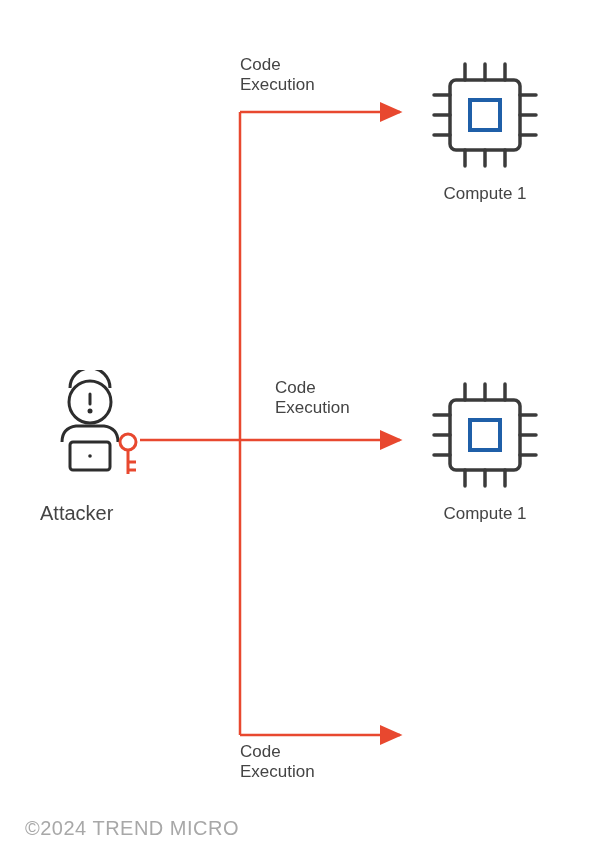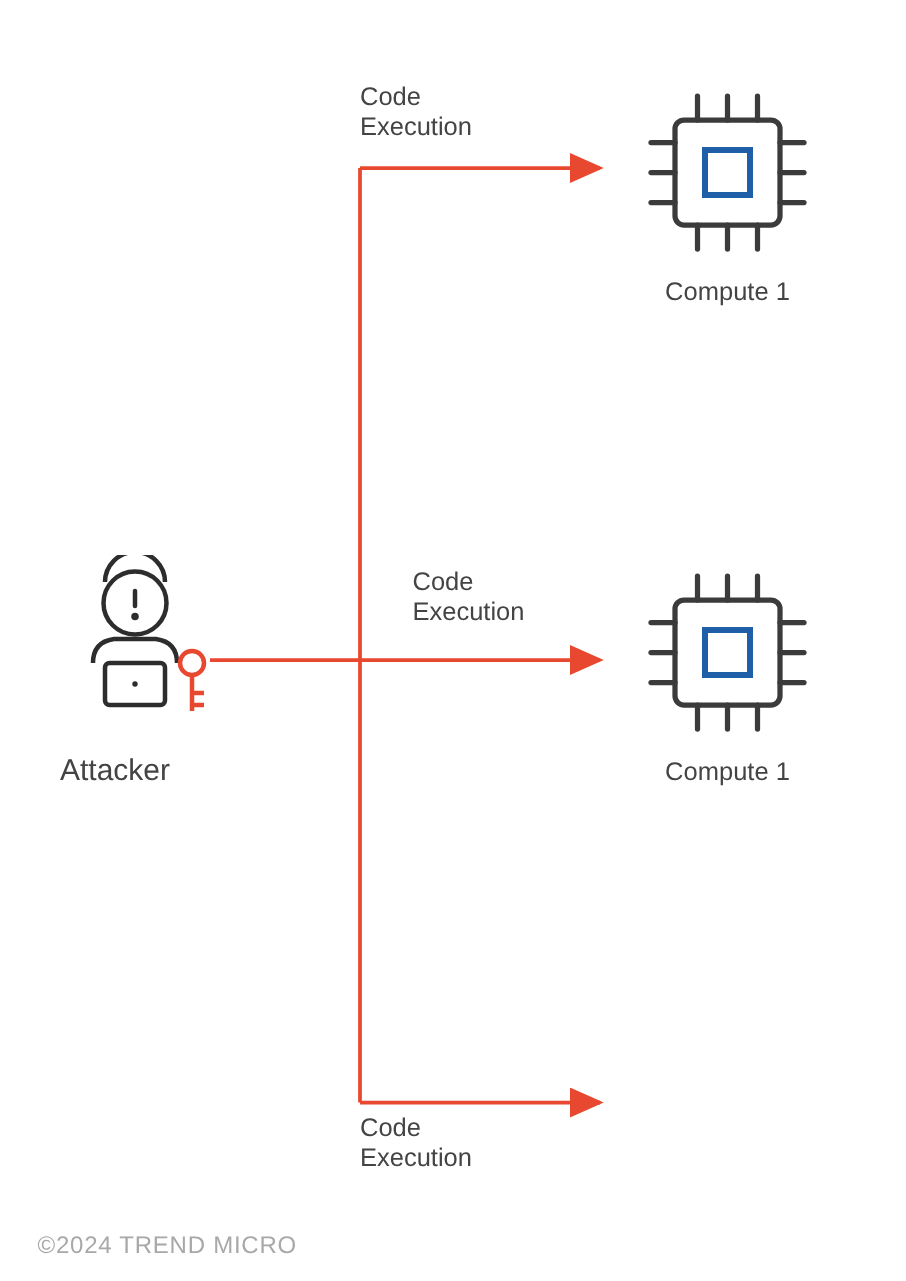--- a/index.html
+++ b/index.html
@@ -49,21 +49,21 @@
     line-height: 1.15;
     width: 90px;
   }
   .edge-label-1 { left: 240px; top: 55px; }
   .edge-label-2 { left: 275px; top: 378px; }
   .edge-label-3 { left: 240px; top: 742px; }
   .copyright {
     position: absolute;
     left: 25px;
     bottom: 14px;
-    font-size: 16px;
+    font-size: 20px;
     color: #a8a8a8;
     letter-spacing: 0.5px;
     text-align: right;
   }
   svg.lines {
     position: absolute;
     left: 0; top: 0;
     width: 604px; height: 854px;
     pointer-events: none;
   }

